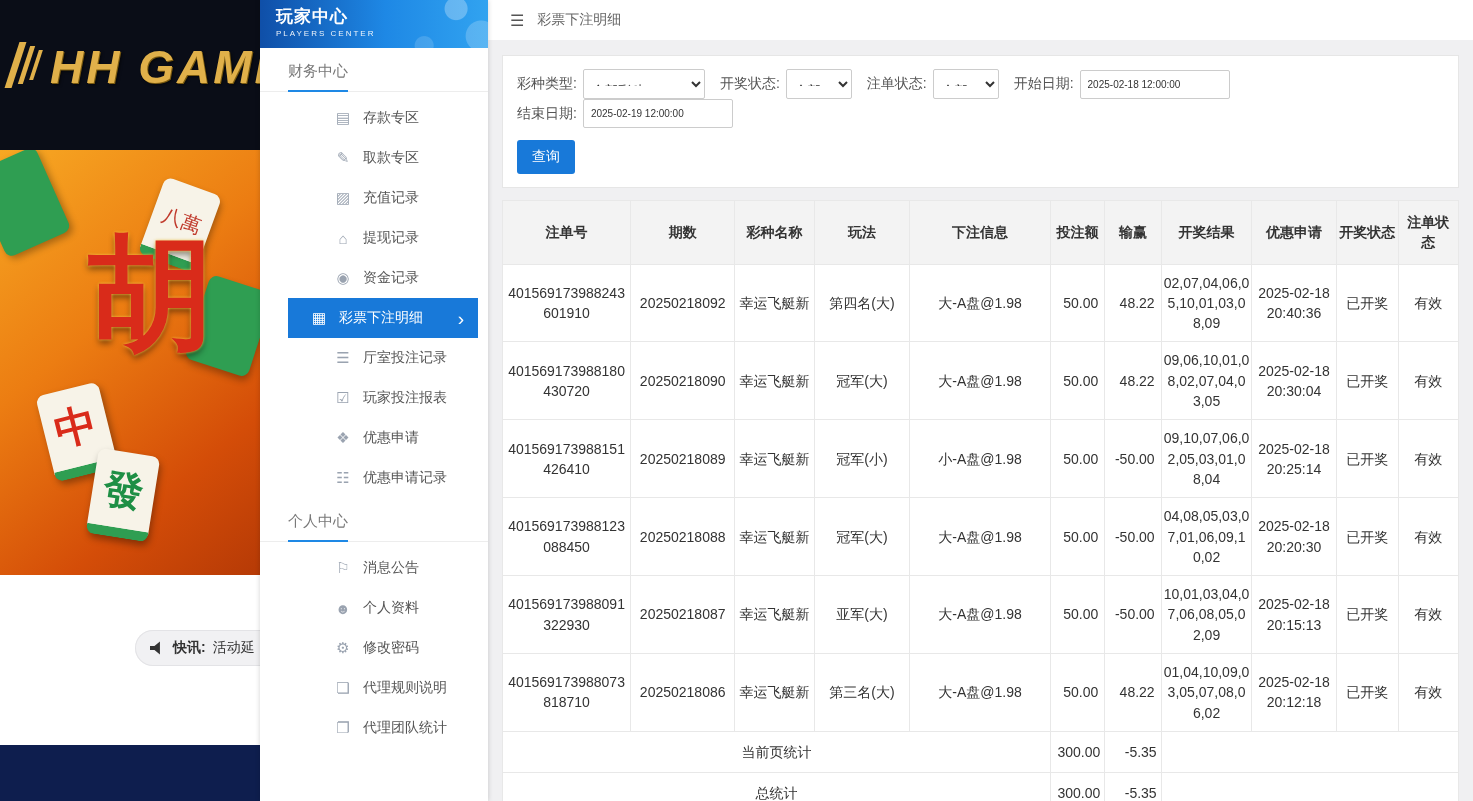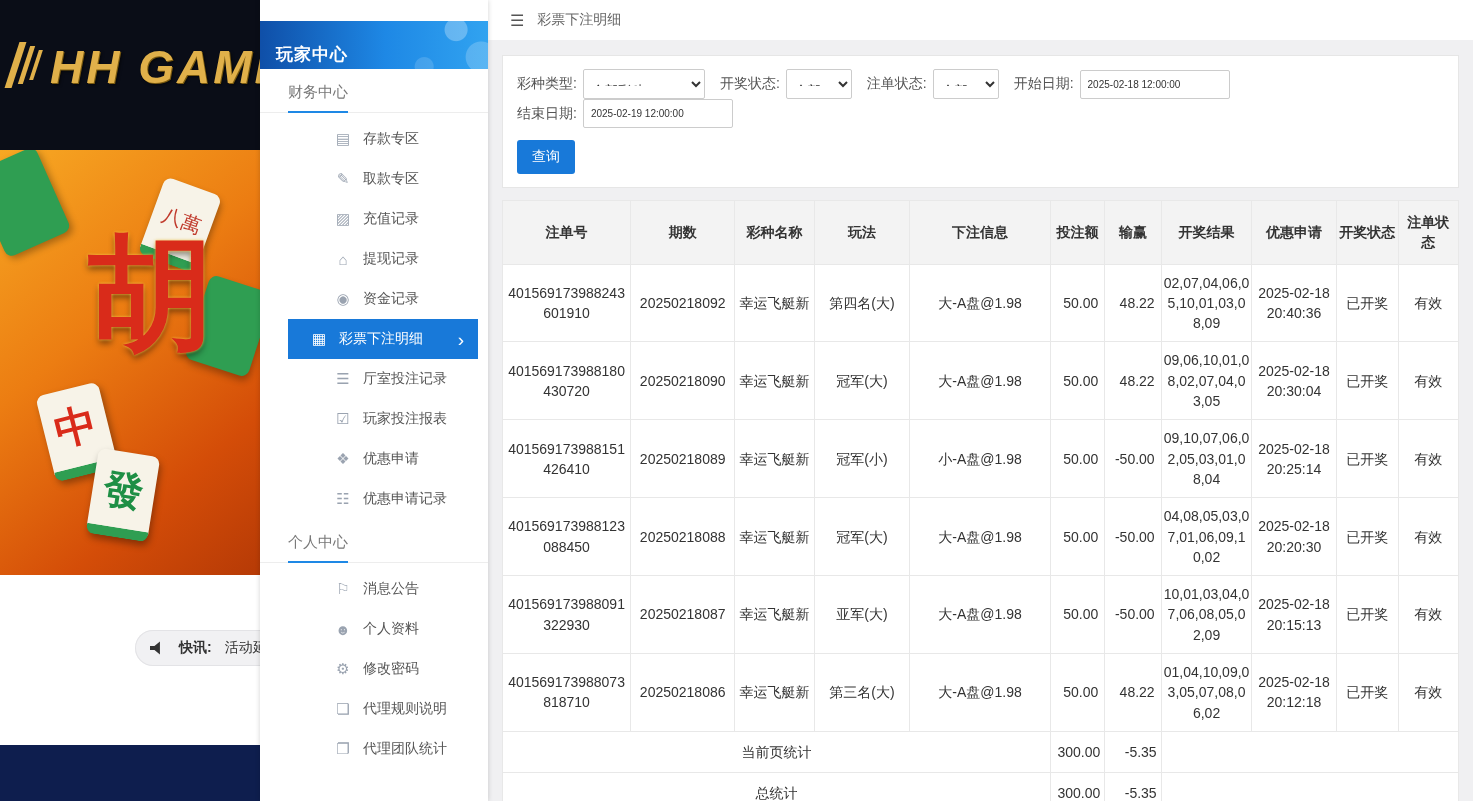--- a/index.html
+++ b/index.html
@@ -31,41 +31,40 @@
   .tile {
     position:absolute; background:#f7f3e8; border-radius:8px;
     border-bottom:10px solid #2f9e52; box-shadow:2px 4px 7px rgba(0,0,0,.35);
     display:flex; align-items:center; justify-content:center; text-align:center;
   }
   .tile-back { position:absolute; background:#2f9e52; border-radius:8px; box-shadow:2px 4px 7px rgba(0,0,0,.3); }
   .bg-mid-white { position:absolute; left:0; top:575px; width:100%; height:170px; background:#fff; }
   .ticker {
     position:absolute; left:135px; top:630px; width:160px; height:36px;
     background:#f1f1f3; border-radius:18px; box-shadow:inset 0 0 0 1px #e3e3e6;
-    display:flex; align-items:center; gap:13px; padding-left:15px;
+    display:flex; align-items:center; gap:7px; padding-left:15px;
     font-size:14px; color:#333; white-space:nowrap;
   }
   .speaker { width:16px; height:14px; background:#333; flex:0 0 16px;
     clip-path:polygon(0 35%,28% 35%,62% 4%,62% 96%,28% 65%,0 65%); }
   .ticker-label { font-weight:bold; }
   .bg-bottom { position:absolute; left:0; top:745px; width:100%; height:56px; background:#0e1e4e; }
 
   
   .sidebar {
     position:absolute; left:260px; top:0; width:228px; height:801px;
     background:#fff; z-index:10; overflow:hidden; box-shadow:0 0 5px rgba(0,0,0,.18);
   }
   .sb-header {
-    height:48px; padding:22px 0 0 16px; color:#fff; overflow:hidden;
+    height:48px; padding:5px 0 0 16px; color:#fff; overflow:hidden;
     background:
       radial-gradient(circle at 86% 18%, rgba(255,255,255,.28) 0 11px, transparent 12px),
       radial-gradient(circle at 97% 75%, rgba(255,255,255,.20) 0 15px, transparent 16px),
       radial-gradient(circle at 72% 95%, rgba(255,255,255,.15) 0 9px, transparent 10px),
       linear-gradient(90deg,#0f4fa8 0%,#1e88e5 55%,#31a3f0 100%);
-    margin-top: 21px;
   }
   .sb-title { font-size:17px; font-weight:bold; letter-spacing:1px; }
   .sb-sub { font-size:8px; letter-spacing:2px; opacity:.92; margin-top:1px; }
   .sb-section { margin:14px 0 6px; padding-left:28px; border-bottom:1px solid #ededed; }
   .sb-section span { display:inline-block; font-size:15px; color:#777; padding-bottom:9px;
     border-bottom:2px solid #1e88e5; margin-bottom:-1px; }
   .sb-item {
     height:40px; margin:0 10px 0 28px; padding-left:46px;
     display:flex; align-items:center; gap:11px;
     font-size:14px; color:#555; cursor:pointer; position:relative;

